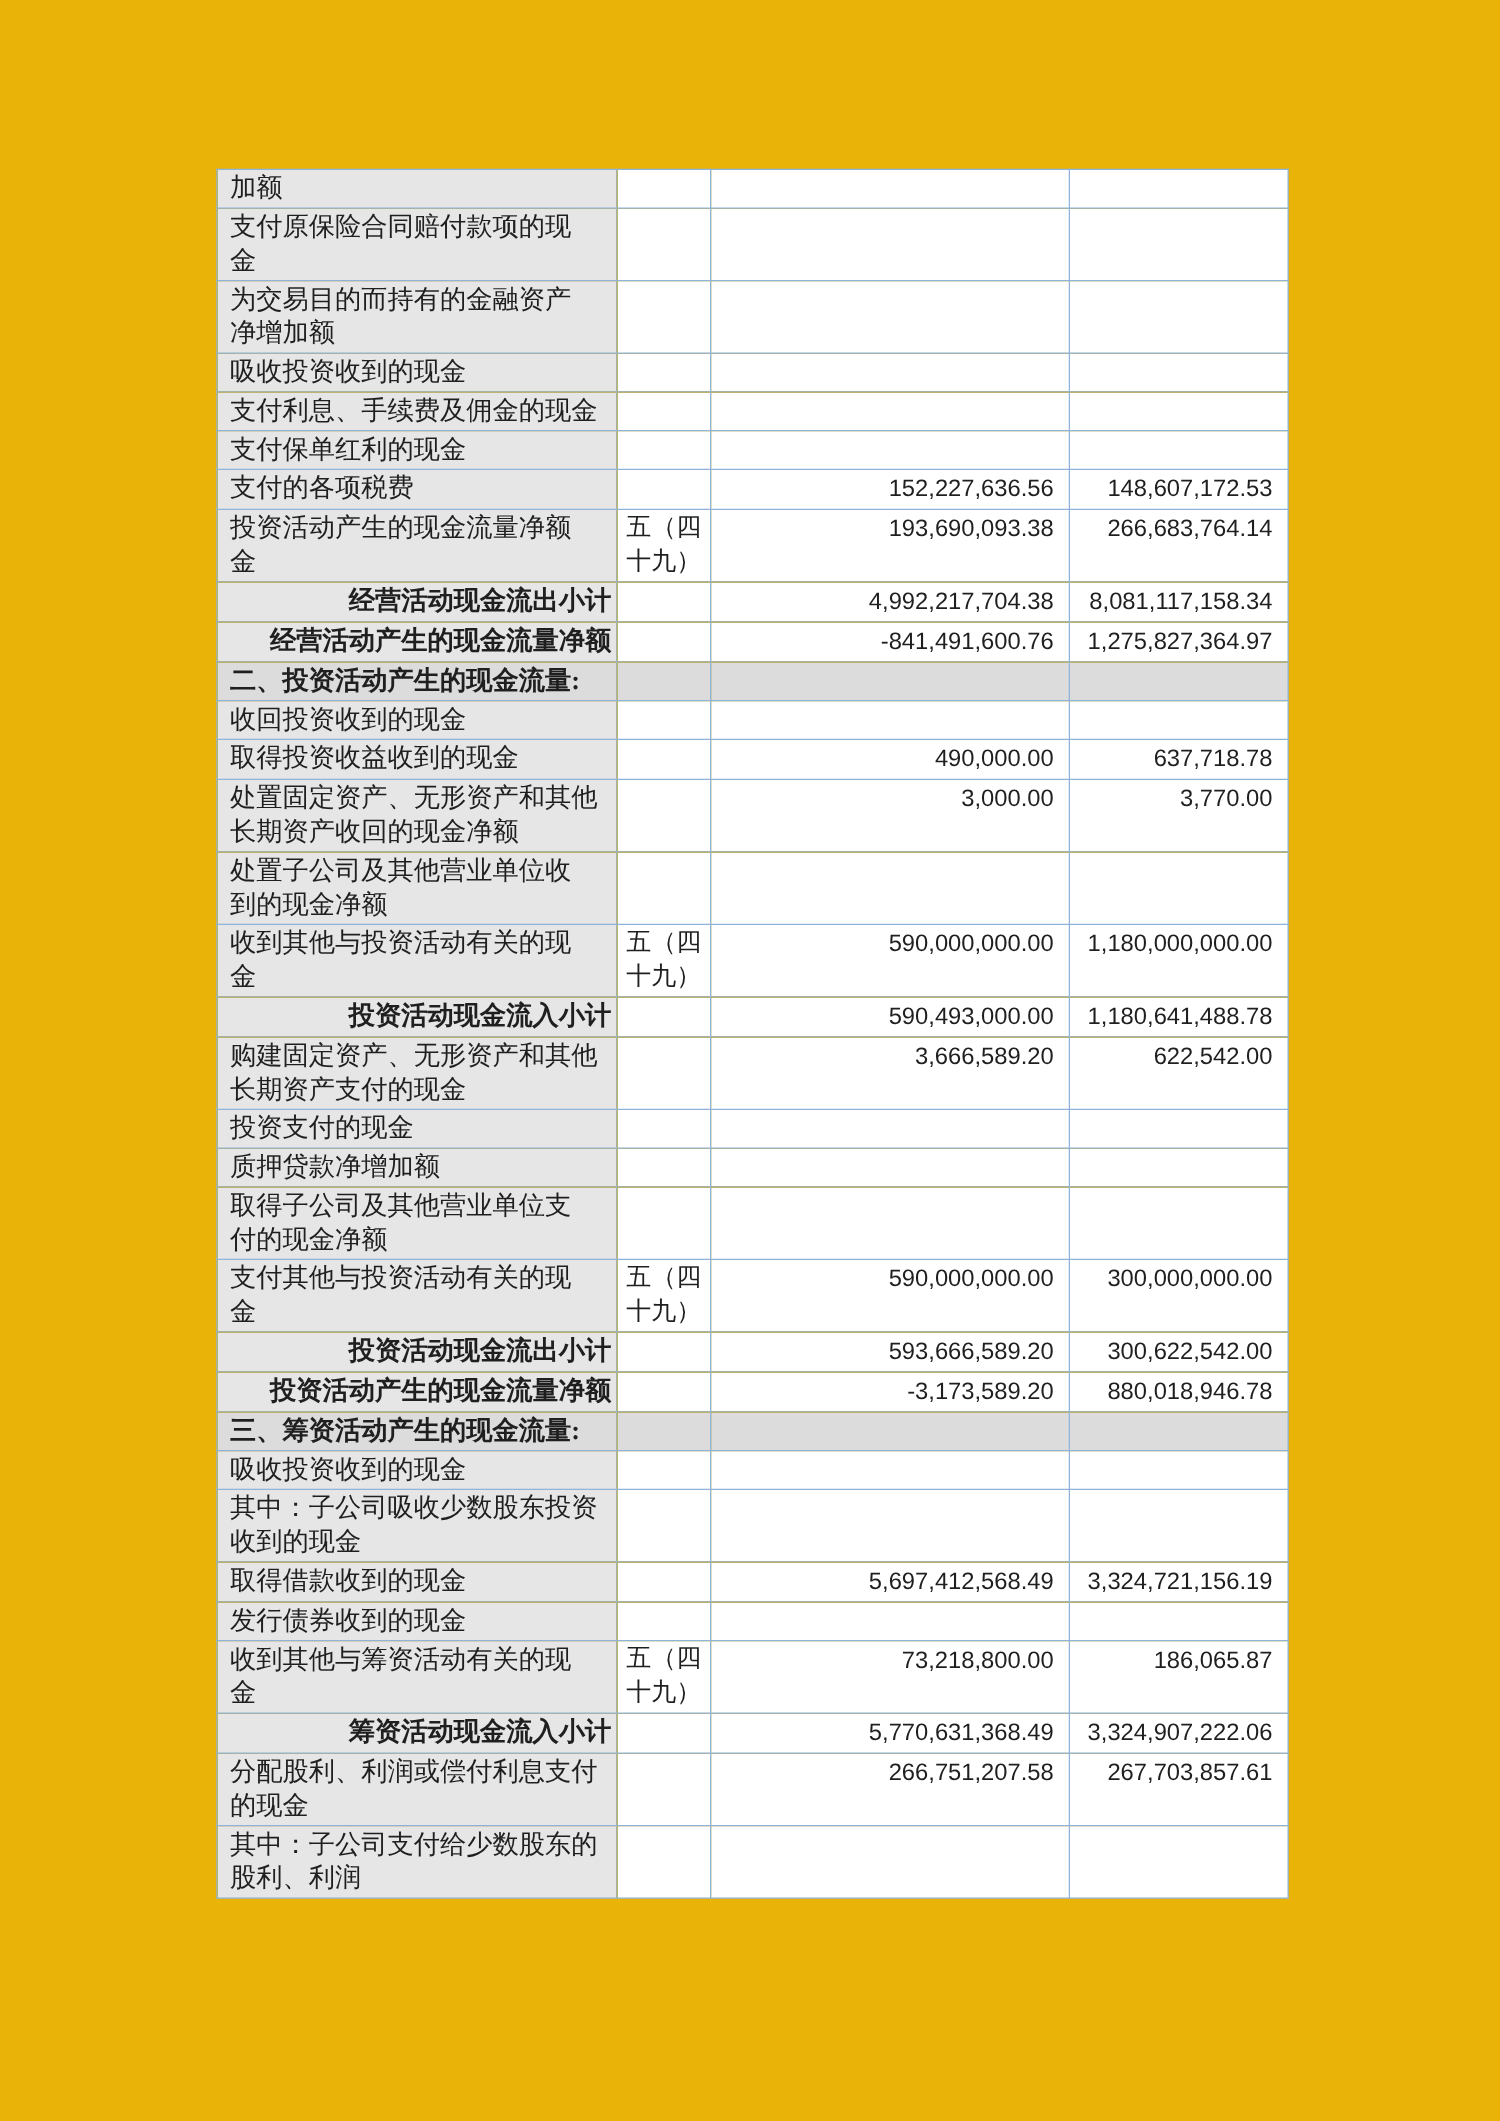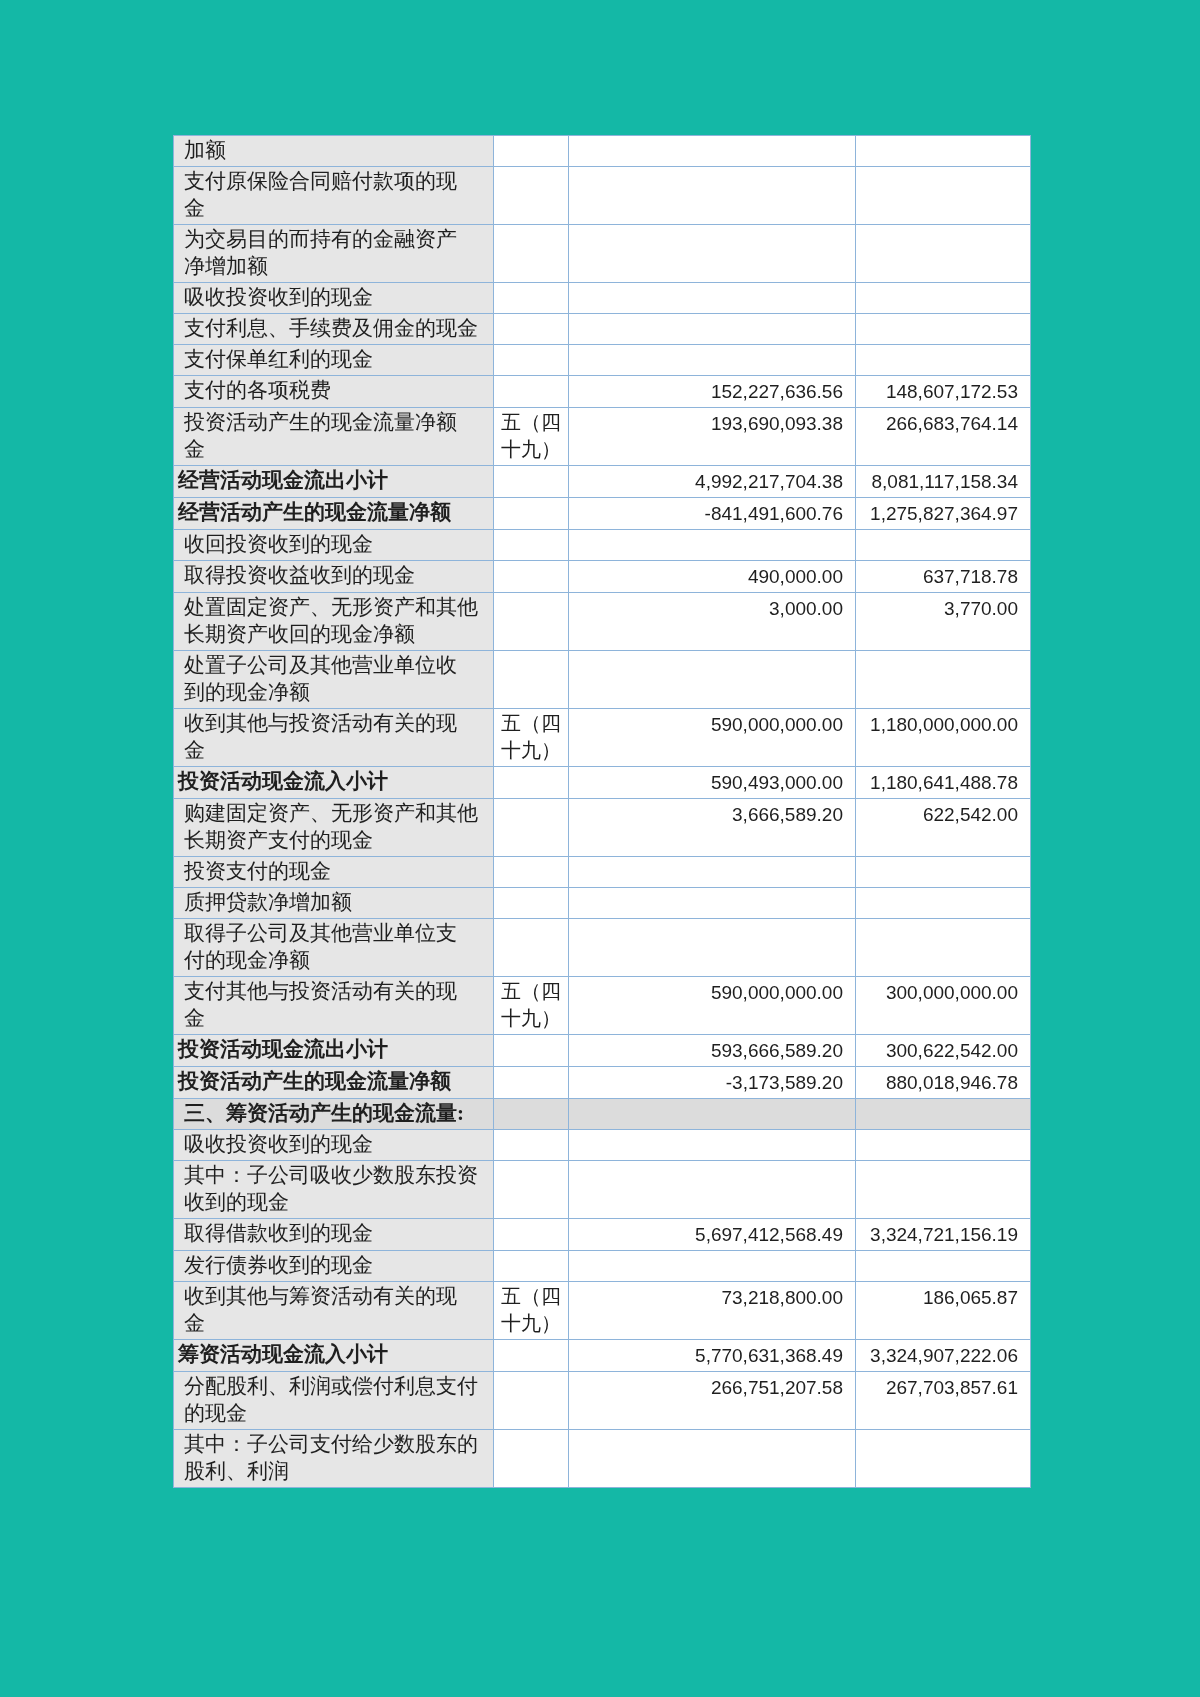--- a/index.html
+++ b/index.html
@@ -1,20 +1,20 @@
 <!DOCTYPE html>
 <html><head>
 <meta charset="utf-8">
 <style>
   html, body { margin: 0; padding: 0; background: #ffffff; }
   .page {
     position: relative;
     width: 1200px;
     height: 1697px;
-    background: #14b8a6;
+    background: #eab308;
     overflow: hidden;
     font-family: "Liberation Serif", serif;
   }
   .table-wrap {
     position: absolute;
     left: 173px;
     top: 135px;
   }
   table.cashflow {
     border-collapse: collapse;
@@ -42,21 +42,21 @@
   }
   td.c-val {
     text-align: right;
     font-family: "Liberation Sans", sans-serif;
     font-size: 19px;
     padding: 2px 12px 2px 4px;
     background: #ffffff;
     white-space: nowrap;
   }
   tr.subtotal td.c-item {
-    text-align: left;
+    text-align: right;
     font-weight: bold;
     padding-left: 4px;
     padding-right: 4px;
   }
   tr.section td.c-item { font-weight: bold; }
   tr.section td { background: #dcdcdc; }
 </style>
 </head>
 <body>
 
@@ -126,20 +126,26 @@
             <td class="c-note"></td>
             <td class="c-val">4,992,217,704.38</td>
             <td class="c-val">8,081,117,158.34</td>
           </tr>
           <tr class="subtotal">
             <td class="c-item">经营活动产生的现金流量净额</td>
             <td class="c-note"></td>
             <td class="c-val">-841,491,600.76</td>
             <td class="c-val">1,275,827,364.97</td>
           </tr>
+          <tr class="section">
+            <td class="c-item">二、投资活动产生的现金流量:</td>
+            <td class="c-note"></td>
+            <td class="c-val"></td>
+            <td class="c-val"></td>
+          </tr>
           <tr class="item">
             <td class="c-item">收回投资收到的现金</td>
             <td class="c-note"></td>
             <td class="c-val"></td>
             <td class="c-val"></td>
           </tr>
           <tr class="item">
             <td class="c-item">取得投资收益收到的现金</td>
             <td class="c-note"></td>
             <td class="c-val">490,000.00</td>

